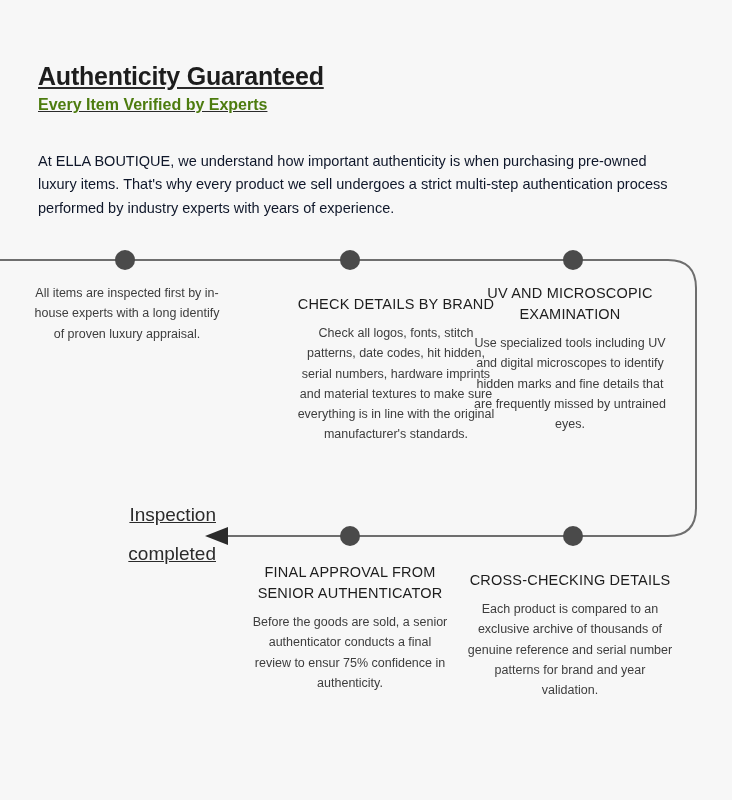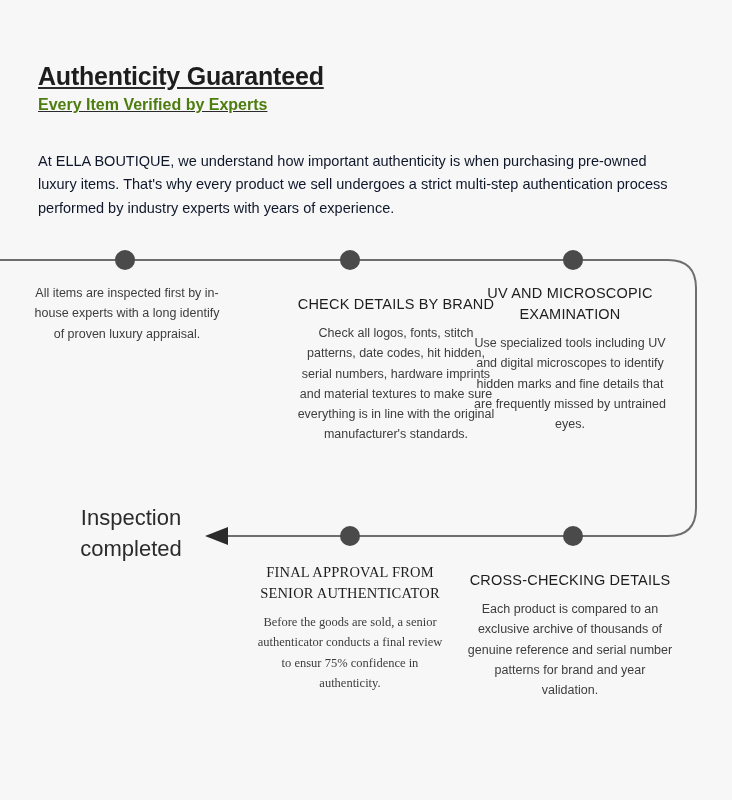--- a/index.html
+++ b/index.html
@@ -92,35 +92,36 @@
     color: #3d3d3d;
     margin: 0;
   }
 
   
   .step-1 { left: 34px;  top: 283px; width: 186px; }
   .step-2 { left: 250px; top: 294px; width: 200px; margin-left: 46px; }
   .step-3 { left: 470px; top: 283px; width: 200px; }
 
   
-  .step-4 { left: 252px; top: 562px; width: 196px; font-family: Liberation Serif, serif; }
+  .step-4 { left: 252px; top: 562px; width: 196px; }
   .step-5 { left: 466px; top: 570px; width: 208px; }
 
   
   .completed {
     position: absolute;
     left: 46px;
     top: 502px;
     width: 170px;
-    text-align: center;
-    font-size: 22px;
+    text-align: right;
+    font-size: 19px;
     line-height: 1.42;
     color: #2b2b2b;
+    text-decoration: underline;
   }
-  .completed .line2 { display: block; }
+  .completed .line2 { display: block; margin-top: 12px; }
 </style>
 </head>
 <body>
 
 <div class="page">
 
   <div class="header">
     <h1 class="title">Authenticity Guaranteed</h1>
     <h2 class="subtitle">Every Item Verified by Experts</h2>
   </div>

